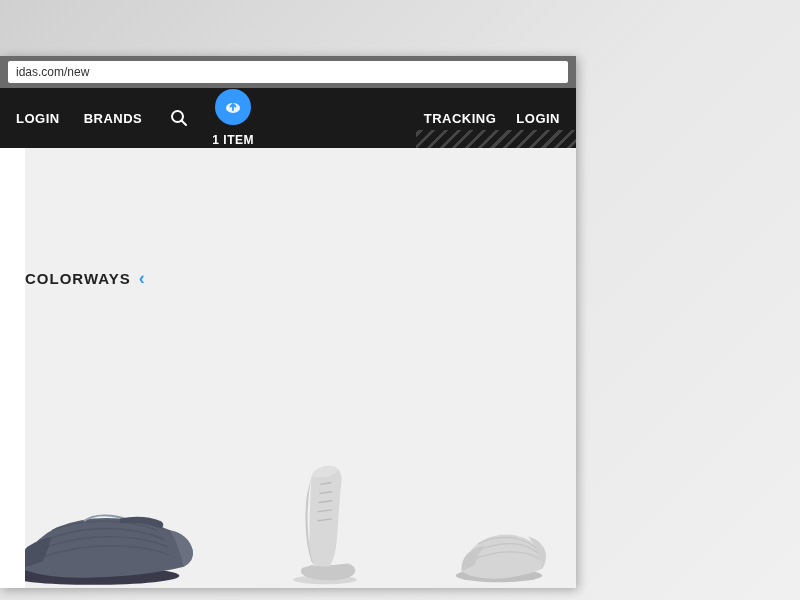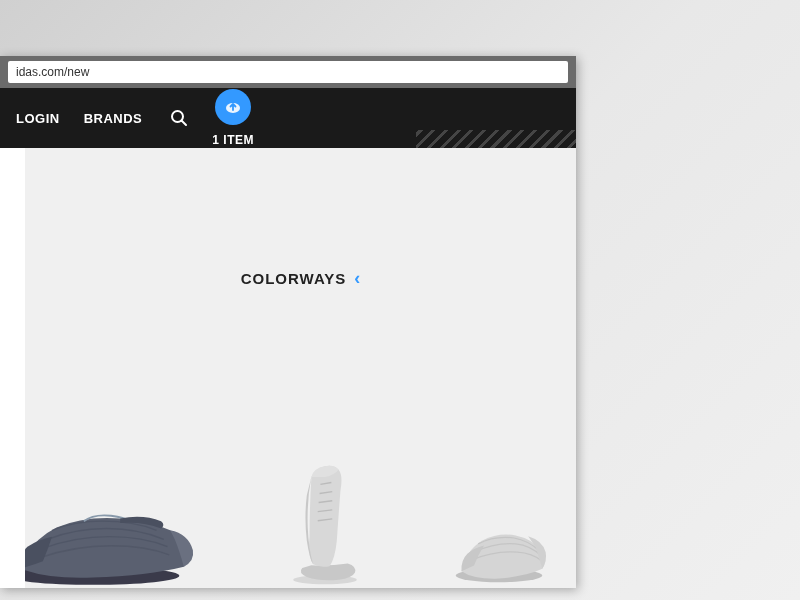--- a/index.html
+++ b/index.html
@@ -142,21 +142,20 @@
     }
 
     
     .main-content {
       background: #f0f0f0;
       height: calc(532px - 92px);
       position: relative;
       overflow: hidden;
       display: flex;
       flex-direction: column;
-      align-items: center;
       margin-left: 25px;
     }
 
     .colorways-section {
       margin-top: 120px;
       display: flex;
       align-items: center;
       gap: 8px;
       cursor: pointer;
     }
@@ -242,20 +241,24 @@
       <div class="cart-icon-circle">
         <svg width="20" height="20" viewBox="0 0 20 20" fill="none">
 
           <ellipse cx="10" cy="11" rx="7" ry="5" fill="white" opacity="0.9"></ellipse>
           <path d="M10 13 L10 7 M7.5 9.5 L10 7 L12.5 9.5" stroke="#3399ff" stroke-width="1.8" stroke-linecap="round" stroke-linejoin="round"></path>
         </svg>
       </div>
       <span class="cart-count-text nav-link">1 ITEM</span>
     </div>
 
+    <div class="nav-right">
+      <span class="nav-link">TRACKING</span>
+      <span class="nav-link">LOGIN</span>
+    </div>
 
     <div class="stripe-decoration"></div>
   </div>
 
   <div class="main-content">
 
     <div class="colorways-section">
       <span class="colorways-label">COLORWAYS</span>
       <span class="colorways-chevron">‹</span>
     </div>

